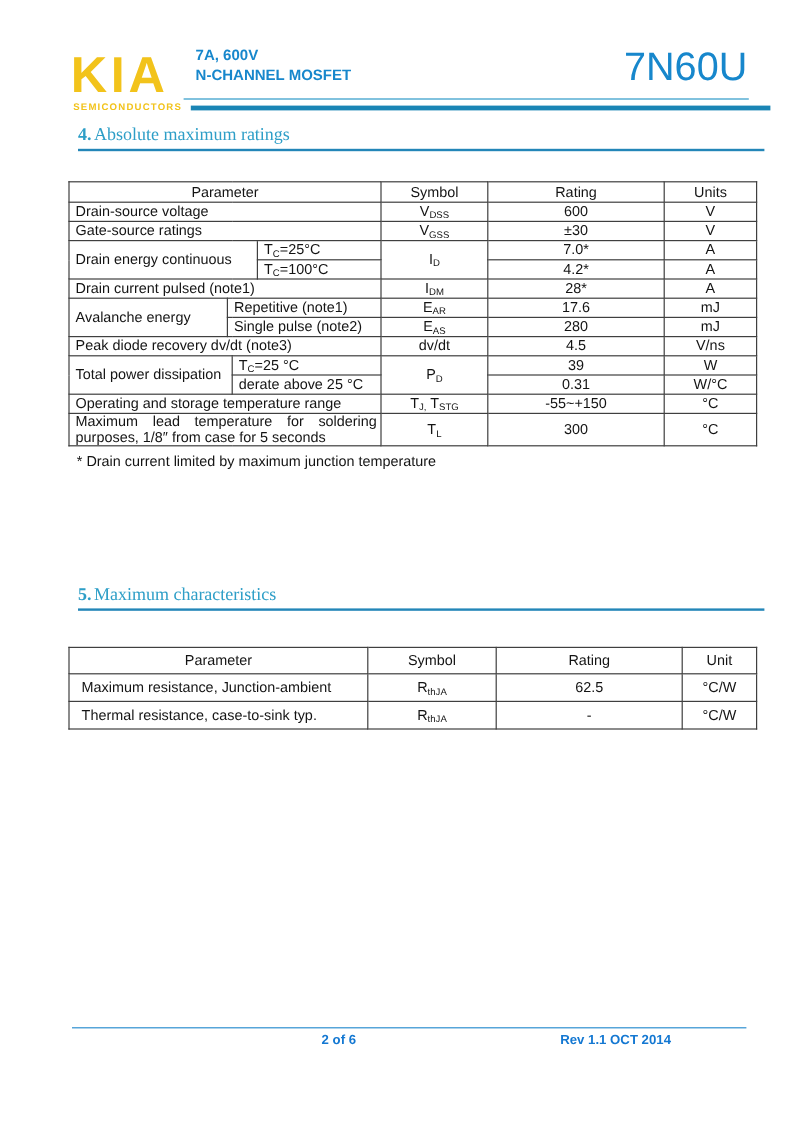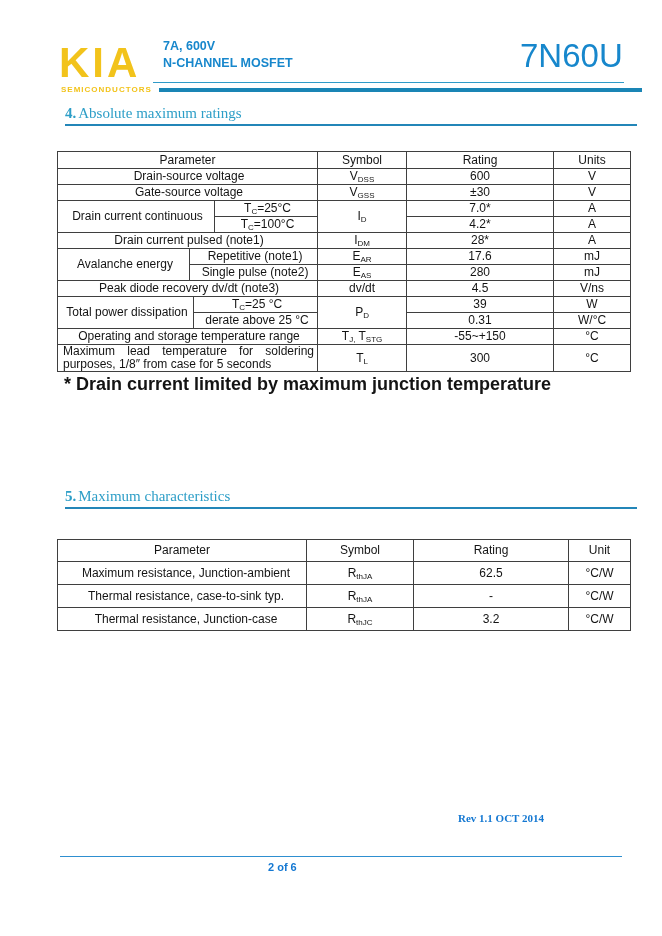--- a/index.html
+++ b/index.html
@@ -47,50 +47,50 @@
     font-size:15px;line-height:17px;padding-bottom:2px;
     color:var(--section-teal);
     border-bottom:2px solid var(--section-underline);
     font-family:Liberation Serif, serif;
   }
   .sec-heading .num{font-weight:700;margin-right:2px;}
   .sec4{top:105px;}
   .sec5{top:488px;}
   
   .cond-note{position:absolute;top:136px;right:62px;font-size:12px;line-height:13px;}
-  .footnote{position:absolute;left:64px;top:378px;font-size:18px;line-height:13px;font-weight:bold;}
+  .footnote{position:absolute;left:64px;top:378px;font-size:12px;line-height:13px;}
   
   .dtable{
     position:absolute;border-collapse:collapse;table-layout:fixed;width:574px;left:57px;
   }
   .dtable td,.dtable th{
     border:1px solid var(--table-border);
     font-size:12px;line-height:13px;font-weight:400;
     text-align:center;vertical-align:middle;padding:0 2px;
     overflow:hidden;
   }
-  .dtable .left{text-align:center;padding-left:5px;}
+  .dtable .left{text-align:left;padding-left:5px;}
   .dtable .justify{text-align:justify;padding-right:3px;}
   .abs{top:151px;}
   .abs th{height:16px;}
   .abs td{height:15px;}
   .th-table{top:539px;}
   .th-table th{height:21px;}
   .th-table td{height:22px;}
   .th-table .left{padding-left:10px;}
   sub{font-size:8px;line-height:0;vertical-align:-2px;}
   
   .footer-rule{position:absolute;left:60px;top:856px;width:562px;height:1px;background:#2E8FD0;}
   .page-indicator{
     position:absolute;left:268px;top:861px;width:80px;
     font-size:11px;font-weight:700;color:var(--footer-blue);
   }
   .revision{
-    position:absolute;left:458px;top:812px;width:110px;text-align:left;
-    font-size:11px;font-weight:700;color:var(--footer-blue);font-family:Liberation Serif, serif;
+    position:absolute;left:458px;top:861px;width:110px;text-align:center;
+    font-size:11px;font-weight:700;color:var(--footer-blue);
   }
 </style>
 </head>
 <body>
 
 <div class="page">
 
   <div class="logo-text">KIA</div>
   <div class="logo-sub">SEMICONDUCTORS</div>
 
@@ -126,27 +126,27 @@
           <th>Rating</th>
           <th>Units</th>
         </tr>
         <tr>
           <td colspan="4" class="left">Drain-source voltage</td>
           <td>V<sub>DSS</sub></td>
           <td>600</td>
           <td>V</td>
         </tr>
         <tr>
-          <td colspan="4" class="left">Gate-source voltage</td>
+          <td colspan="4" class="left">Gate-source ratings</td>
           <td>V<sub>GSS</sub></td>
           <td>±30</td>
           <td>V</td>
         </tr>
         <tr>
-          <td colspan="3" rowspan="2" class="left">Drain current continuous</td>
+          <td colspan="3" rowspan="2" class="left">Drain energy continuous</td>
           <td class="left">T<sub>C</sub>=25°C</td>
           <td rowspan="2">I<sub>D</sub></td>
           <td>7.0*</td>
           <td>A</td>
         </tr>
         <tr>
           <td class="left">T<sub>C</sub>=100°C</td>
           <td>4.2*</td>
           <td>A</td>
         </tr>
@@ -227,26 +227,20 @@
           <td>R<sub>thJA</sub></td>
           <td>62.5</td>
           <td>°C/W</td>
         </tr>
         <tr>
           <td class="left">Thermal resistance, case-to-sink typ.</td>
           <td>R<sub>thJA</sub></td>
           <td>-</td>
           <td>°C/W</td>
         </tr>
-        <tr>
-          <td class="left">Thermal resistance, Junction-case</td>
-          <td>R<sub>thJC</sub></td>
-          <td>3.2</td>
-          <td>°C/W</td>
-        </tr>
       </tbody>
     </table>
 
   <div class="footer-rule"></div>
   <div class="page-indicator">2 of 6</div>
   <div class="revision">Rev 1.1 OCT 2014</div>
 
 </div>
 
 </body></html>

